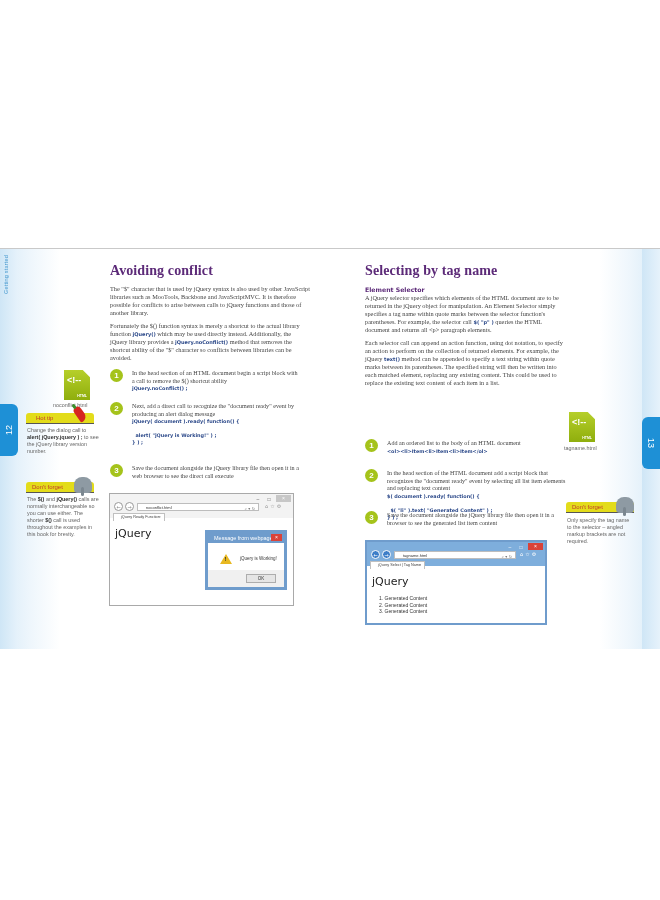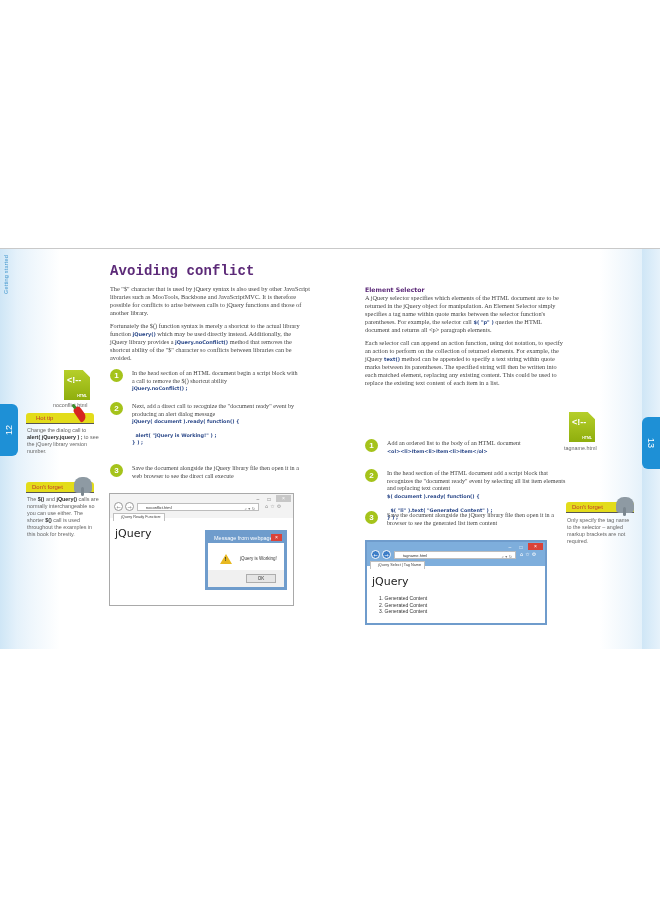--- a/index.html
+++ b/index.html
@@ -20,21 +20,21 @@
   .chapter-label { position: absolute; left: 3px; top: 6px; writing-mode: vertical-rl; transform: rotate(180deg);
     font-family: "Liberation Sans", sans-serif; font-size: 5.5px; color: #4a9bd0; letter-spacing: 0.2px; }
 
   .page-tab { position: absolute; width: 18px; height: 52px; background: #1e90d6; color: #fff;
     font-family: "Liberation Sans", sans-serif; font-size: 9px; display: flex; align-items: center; justify-content: center; }
   .page-tab span { writing-mode: vertical-rl; transform: rotate(180deg); }
   .page-tab.left { left: 0; top: 155px; border-radius: 0 6px 6px 0; }
   .page-tab.right { right: 0; top: 168px; border-radius: 6px 0 0 6px; }
   .page-tab.right span { transform: none; }
 
-  h1.title { position: absolute; font-family: Liberation Mono, monospace; font-weight: bold; font-size: 14px;
+  h1.title { position: absolute; font-family: Liberation Serif, serif; font-weight: bold; font-size: 14px;
     color: #5c2a78; letter-spacing: 0.1px; white-space: nowrap; }
   .subhead { position: absolute; font-family: "DejaVu Sans", sans-serif; font-weight: bold; font-size: 6.2px; color: #5c2a78; }
 
   .body-text { position: absolute; font-size: 6.3px; line-height: 8px; color: #444; }
   .body-text p { margin-bottom: 5px; }
   .code-inline { font-family: "DejaVu Sans", sans-serif; font-size: 5px; color: #2d4a8a; font-weight: bold; }
 
   .step { position: absolute; width: 190px; }
   .step-num { position: absolute; left: 0; top: 0; width: 13px; height: 13px; border-radius: 50%;
     background: #a5c31b; color: #fff; font-family: "Liberation Sans", sans-serif; font-size: 8px; font-weight: bold;
@@ -196,20 +196,21 @@
       </div>
     </div>
   </div>
 
   <div class="page-right">
     <div class="side-strip side-strip-right"></div>
     <div class="page-tab right">
         <span>13</span>
       </div>
 
+    <h1 class="title" style="left:35px; top:14px;">Selecting by tag name</h1>
     <div class="subhead" style="left:35px; top:37px;">Element Selector</div>
 
     <div class="body-text" style="left:35px; top:45px; width:200px;">
       <p>
         <span>A jQuery selector specifies which elements of the HTML document are to be returned in the jQuery object for manipulation. An Element Selector simply specifies a tag name within quote marks between the selector function's parentheses. For example, the selector call </span><span class="code-inline">$( "p" )</span><span> queries the HTML document and returns all &lt;p&gt; paragraph elements.</span>
       </p>
       <p>
         <span>Each selector call can append an action function, using dot notation, to specify an action to perform on the collection of returned elements. For example, the jQuery </span><span class="code-inline">text()</span><span> method can be appended to specify a text string within quote marks between its parentheses. The specified string will then be written into each matched element, replacing any existing content. This could be used to replace the existing text content of each item in a list.</span>
       </p>
     </div>

